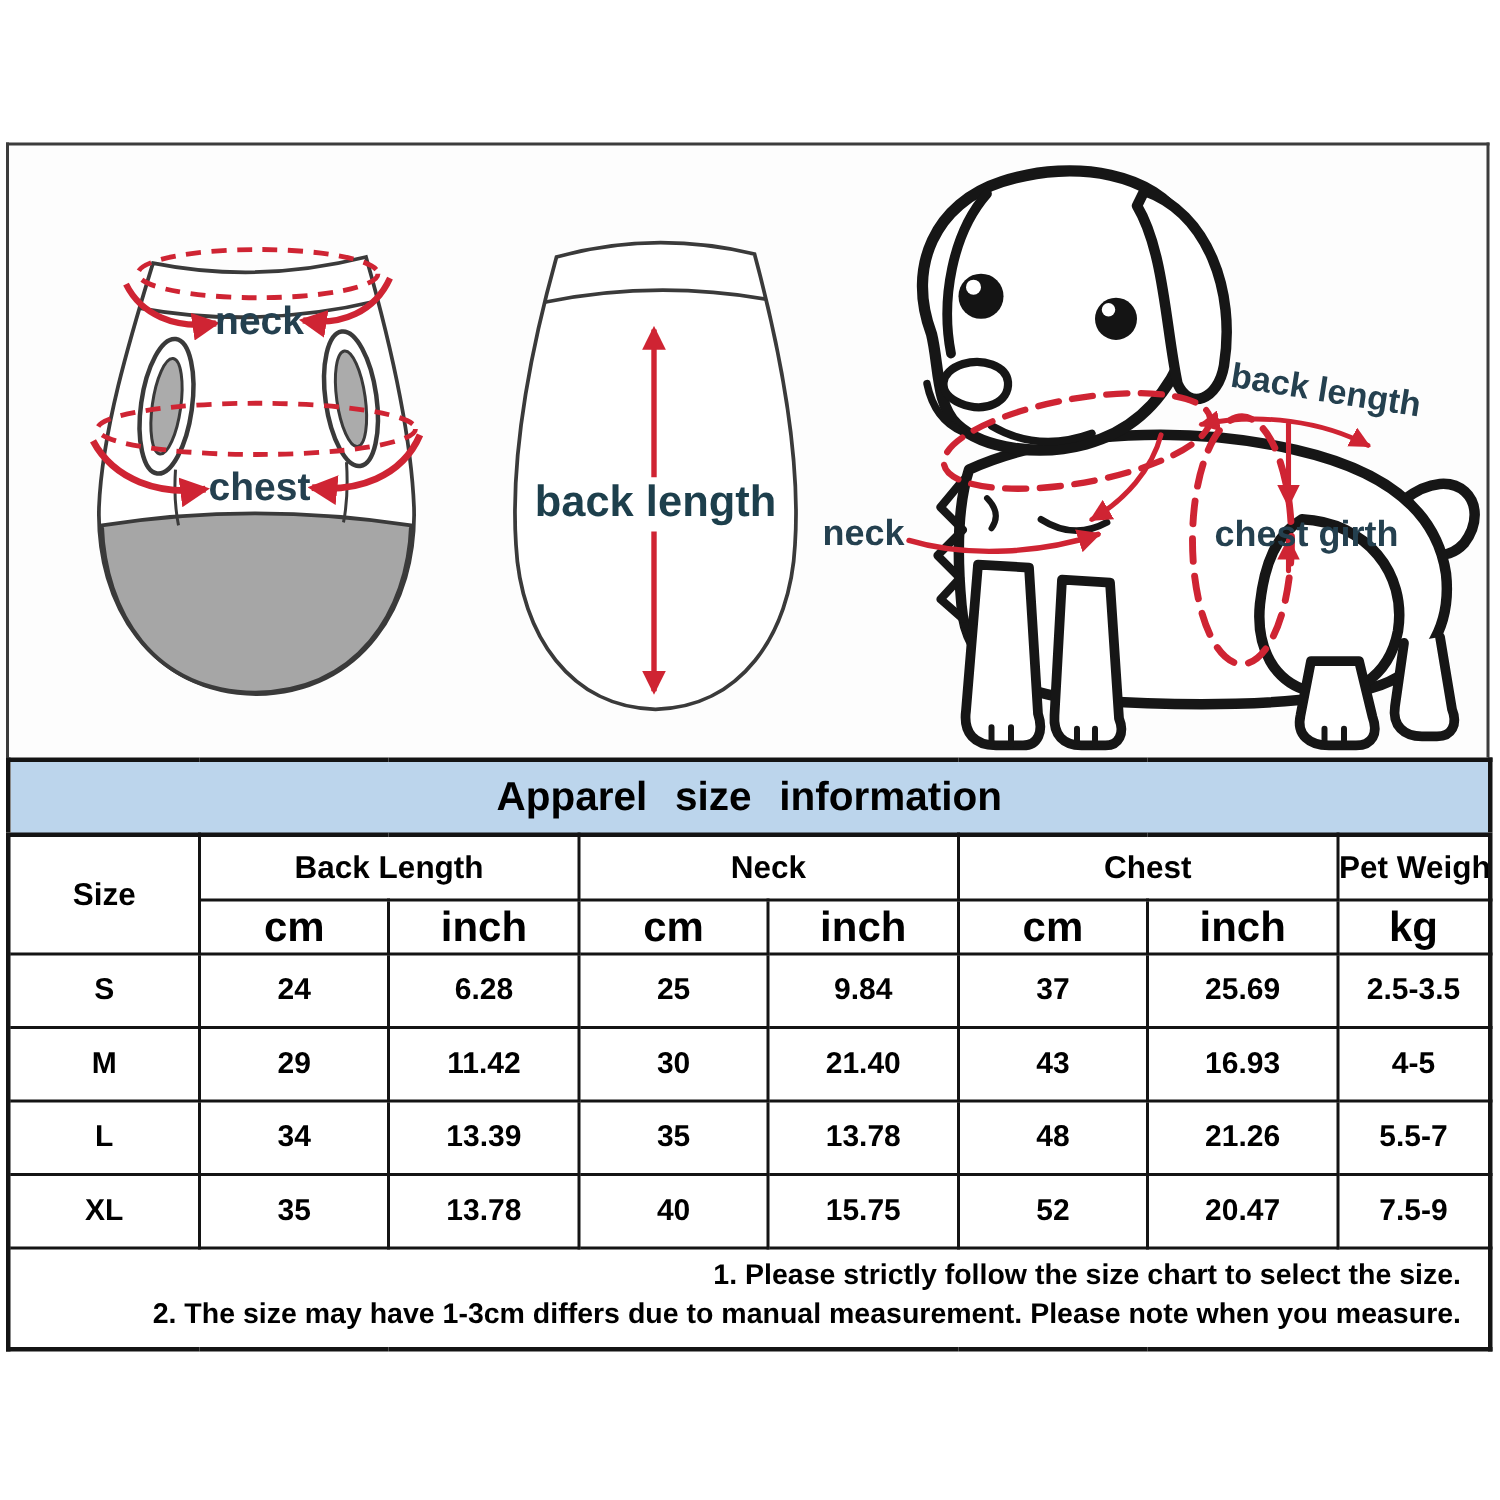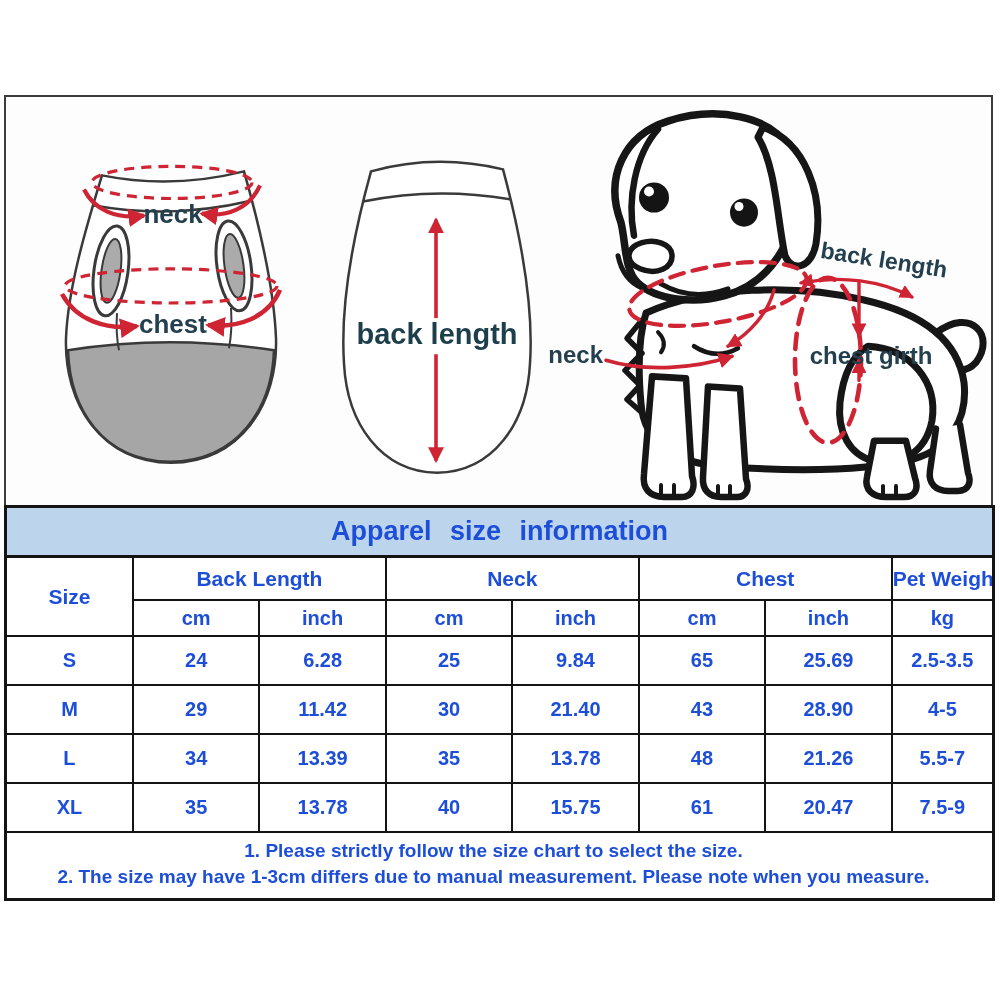--- a/index.html
+++ b/index.html
@@ -2,29 +2,29 @@
 <html><head>
 <meta charset="utf-8">
 <style>
   html,body{margin:0;padding:0;background:#fff;}
   .page{position:relative;width:1000px;height:1000px;background:#fff;overflow:hidden;
         font-family:"Liberation Sans","DejaVu Sans",sans-serif;color:#111;}
   .panel{position:absolute;left:4px;top:95px;width:989px;height:410px;
          border:2px solid #3c3c3c;border-bottom:none;box-sizing:border-box;background:#fdfdfd;}
   .panel svg{display:block;width:100%;height:100%;}
   table.size-table{position:absolute;left:4px;top:505px;width:991px;border-collapse:collapse;
-         table-layout:fixed;border:3px solid #141414;font-weight:bold;color:#1d4ed8;}
+         table-layout:fixed;border:3px solid #141414;font-weight:bold;color:#000000;}
   table.size-table td{border:2px solid #141414;text-align:center;vertical-align:middle;
          padding:0;font-weight:bold;overflow:hidden;white-space:nowrap;}
   tr.title-row td{height:47px;background:#bcd5ec;font-size:27px;word-spacing:11px;
          border-bottom:3px solid #141414;}
   tr.group-row td{height:41px;font-size:21px;}
-  tr.unit-row td{height:34px;font-size:20px;}
+  tr.unit-row td{height:34px;font-size:28px;}
   tbody.data-rows td{height:47px;font-size:20px;}
-  tr.notes-row td{height:60px;text-align:center;vertical-align:top;padding:5px 18px 0 6px;
+  tr.notes-row td{height:60px;text-align:right;vertical-align:top;padding:5px 18px 0 6px;
          font-size:19px;line-height:26px;white-space:normal;}
   .fig-label{font-weight:bold;}
 </style>
 </head>
 <body>
 
 <div class="page">
 
   <div class="panel">
     <svg viewBox="0 0 985 406" preserveAspectRatio="none">
@@ -157,51 +157,51 @@
         <td>kg</td>
       </tr>
     </tbody>
     <tbody class="data-rows" id="rows-body">
         <tr>
           <td>S</td>
           <td>24</td>
           <td>6.28</td>
           <td>25</td>
           <td>9.84</td>
-          <td>65</td>
+          <td>37</td>
           <td>25.69</td>
           <td>2.5-3.5</td>
         </tr>
         <tr>
           <td>M</td>
           <td>29</td>
           <td>11.42</td>
           <td>30</td>
           <td>21.40</td>
           <td>43</td>
-          <td>28.90</td>
+          <td>16.93</td>
           <td>4-5</td>
         </tr>
         <tr>
           <td>L</td>
           <td>34</td>
           <td>13.39</td>
           <td>35</td>
           <td>13.78</td>
           <td>48</td>
           <td>21.26</td>
           <td>5.5-7</td>
         </tr>
         <tr>
           <td>XL</td>
           <td>35</td>
           <td>13.78</td>
           <td>40</td>
           <td>15.75</td>
-          <td>61</td>
+          <td>52</td>
           <td>20.47</td>
           <td>7.5-9</td>
         </tr>
       </tbody>
     <tbody>
       <tr class="notes-row">
         <td colspan="8">
           <div>1. Please strictly follow the size chart  to select the size.</div>
           <div>2. The size may have 1-3cm differs due to manual measurement. Please note when you measure.</div>
         </td>

